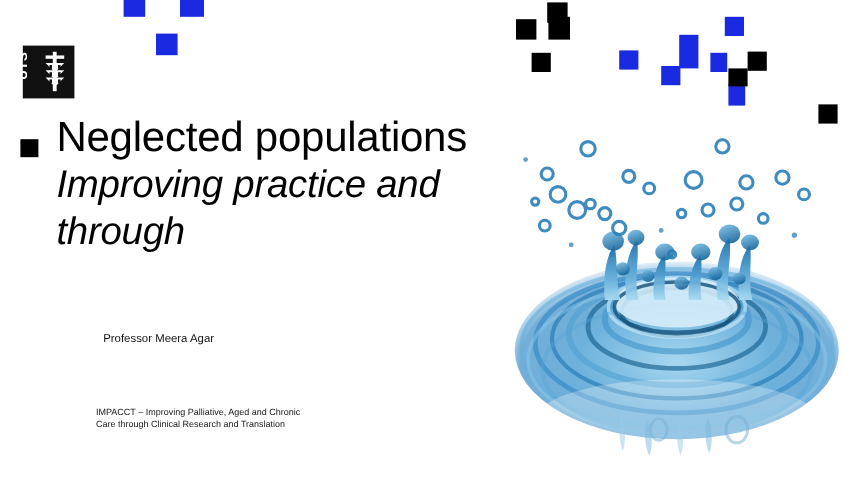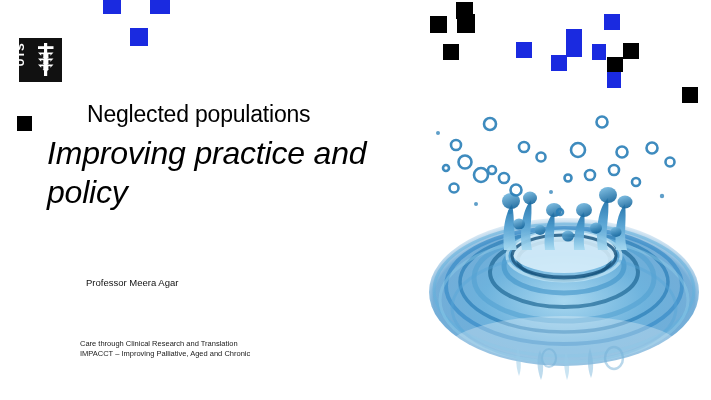--- a/index.html
+++ b/index.html
@@ -74,27 +74,26 @@
     background: #000000;
   }
   #title-block {
     position: absolute;
     left: 47px;
     top: 95px;
     width: 380px;
     color: #000000;
   }
   #title-line-1 {
-    font-size: 23px;
+    font-size: 35px;
     line-height: 39px;
     font-weight: 400;
     font-style: normal;
     letter-spacing: -0.2px;
     white-space: nowrap;
-    margin-left: 40px;
   }
   #title-line-2 {
     font-size: 32px;
     line-height: 39px;
     font-weight: 400;
     font-style: italic;
     letter-spacing: -0.2px;
   }
 
   
@@ -177,28 +176,28 @@
         <rect x="7.2" y="23.2" width="2.1" height="3.2"></rect>
         <rect x="14.4" y="23.2" width="2.1" height="3.2"></rect>
       </g>
     </svg>
   </div>
 
   <div id="title-bullet"></div>
 
   <div id="title-block">
     <div id="title-line-1">Neglected populations</div>
-    <div id="title-line-2">Improving practice and policy</div>
+    <div id="title-line-2">Improving practice and through</div>
   </div>
 
   <div id="presenter">Professor Meera Agar</div>
 
   <div id="footer">
+    <div>IMPACCT – Improving Palliative, Aged and Chronic</div>
     <div>Care through Clinical Research and Translation</div>
-    <div>IMPACCT – Improving Palliative, Aged and Chronic</div>
   </div>
 
   <div id="splash">
     <svg width="293" height="284" viewBox="0 0 293 284">
       <defs>
         <radialGradient id="pool" cx="50%" cy="56%" r="62%">
           <stop offset="0%" stop-color="#9fd3ee" stop-opacity="0.95"></stop>
           <stop offset="48%" stop-color="#59a8d8" stop-opacity="0.92"></stop>
           <stop offset="78%" stop-color="#2f86c5" stop-opacity="0.70"></stop>
           <stop offset="100%" stop-color="#ffffff" stop-opacity="0"></stop>

